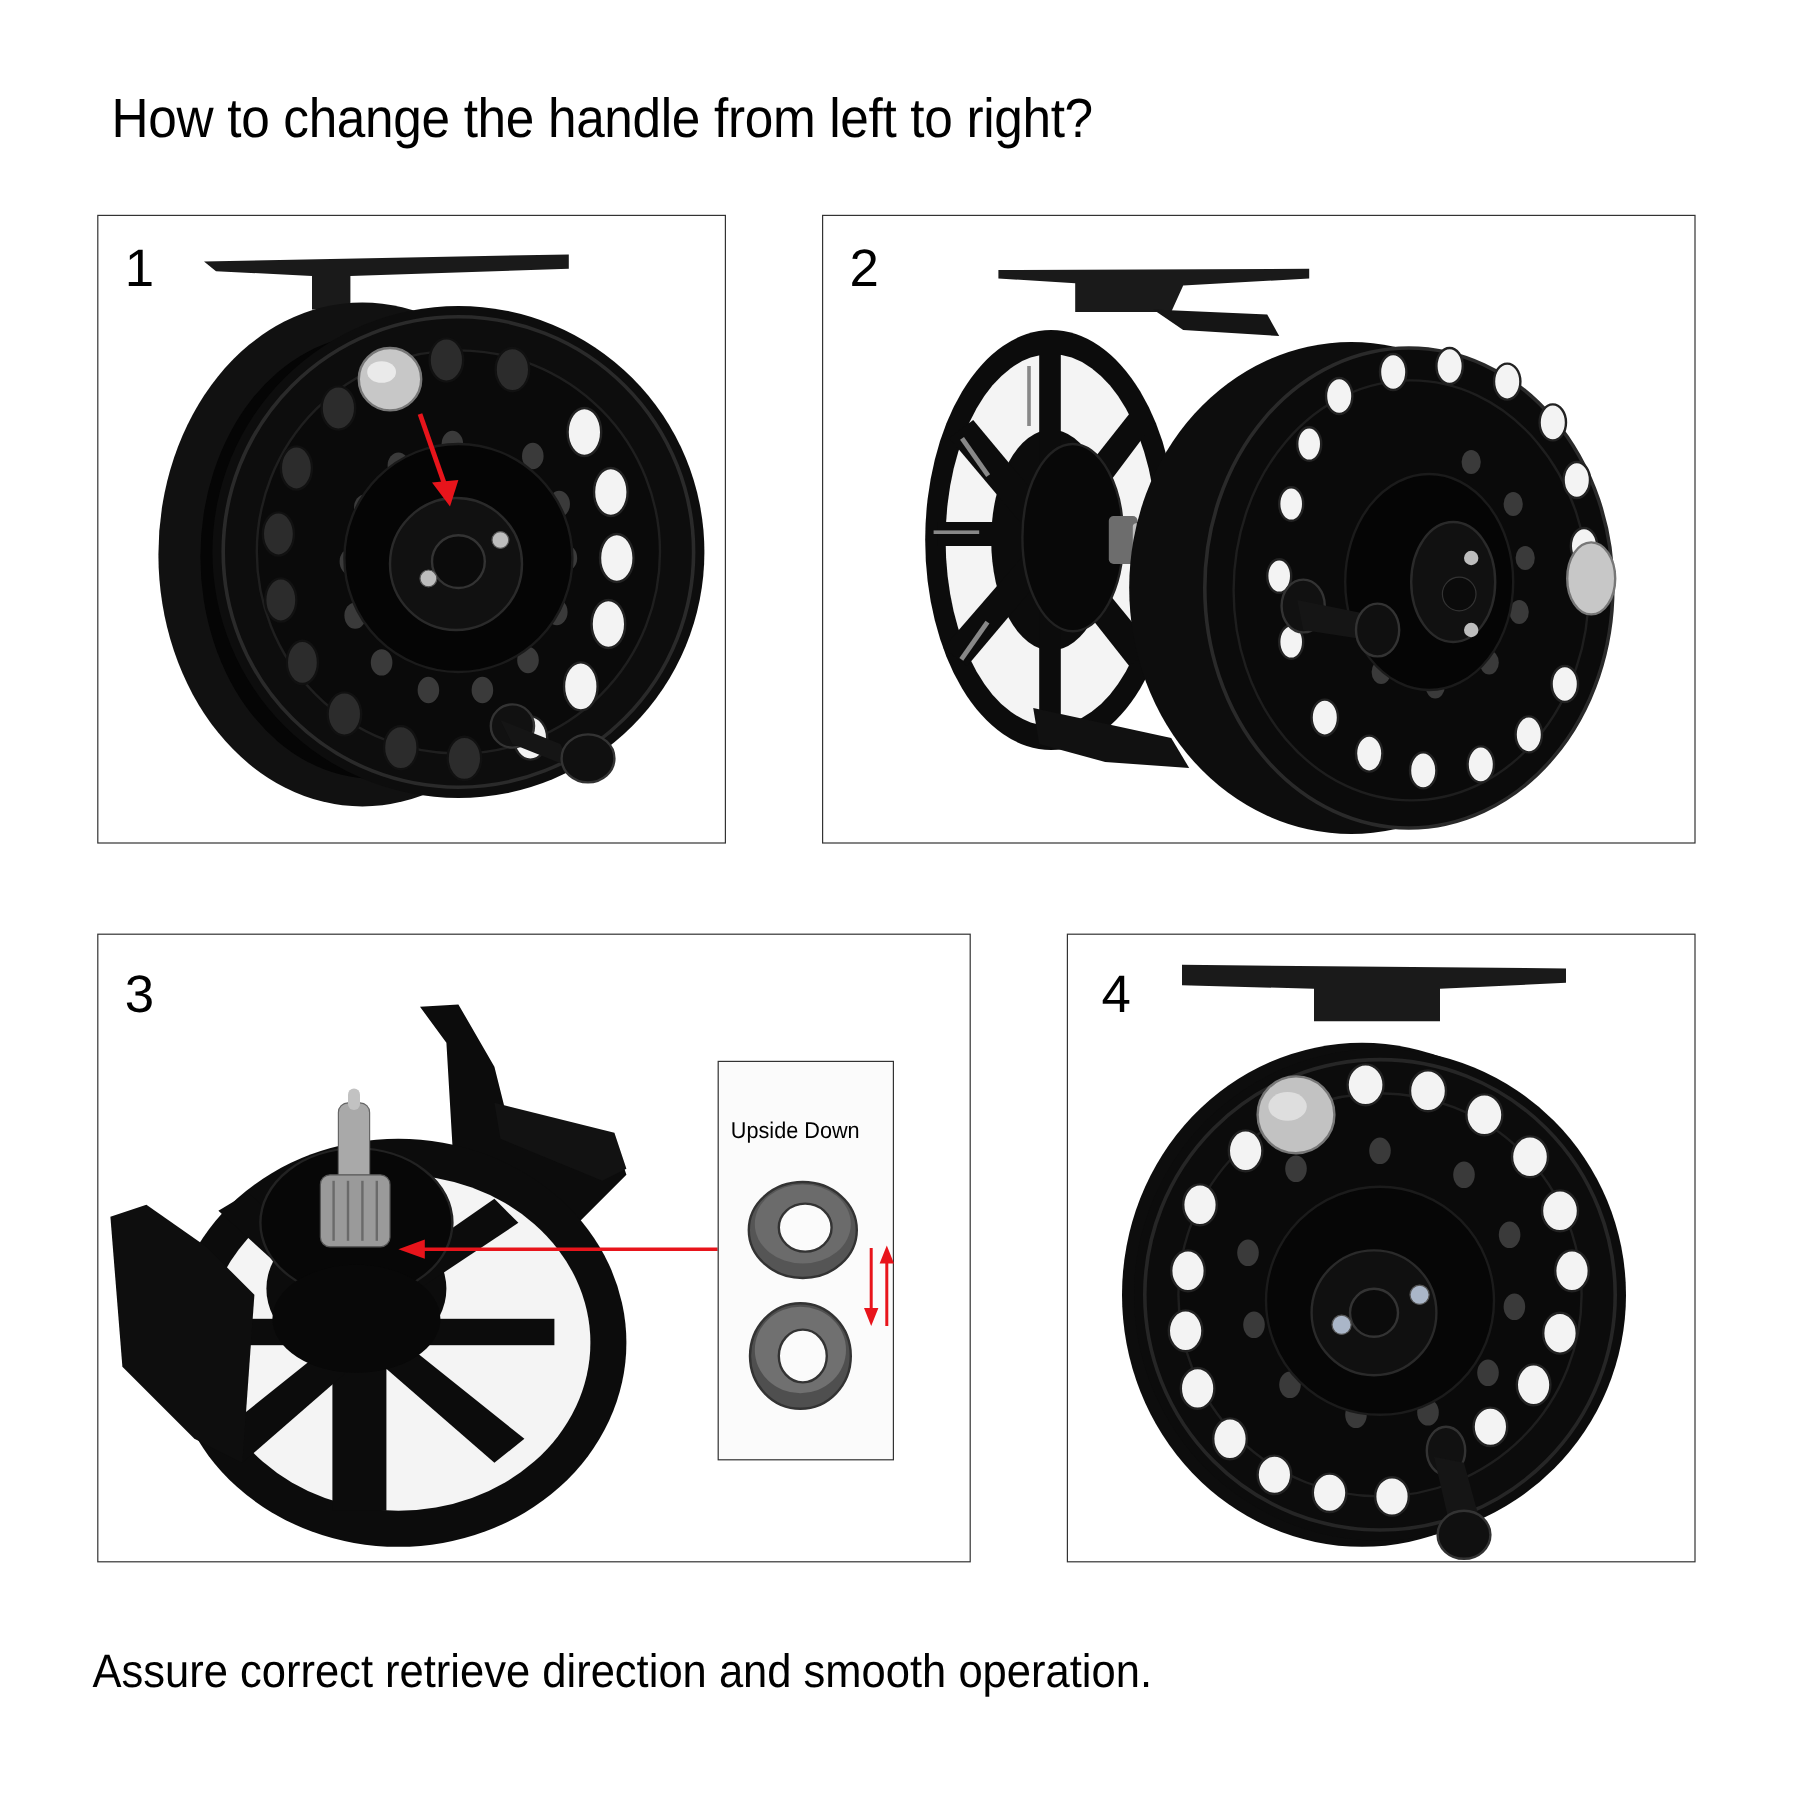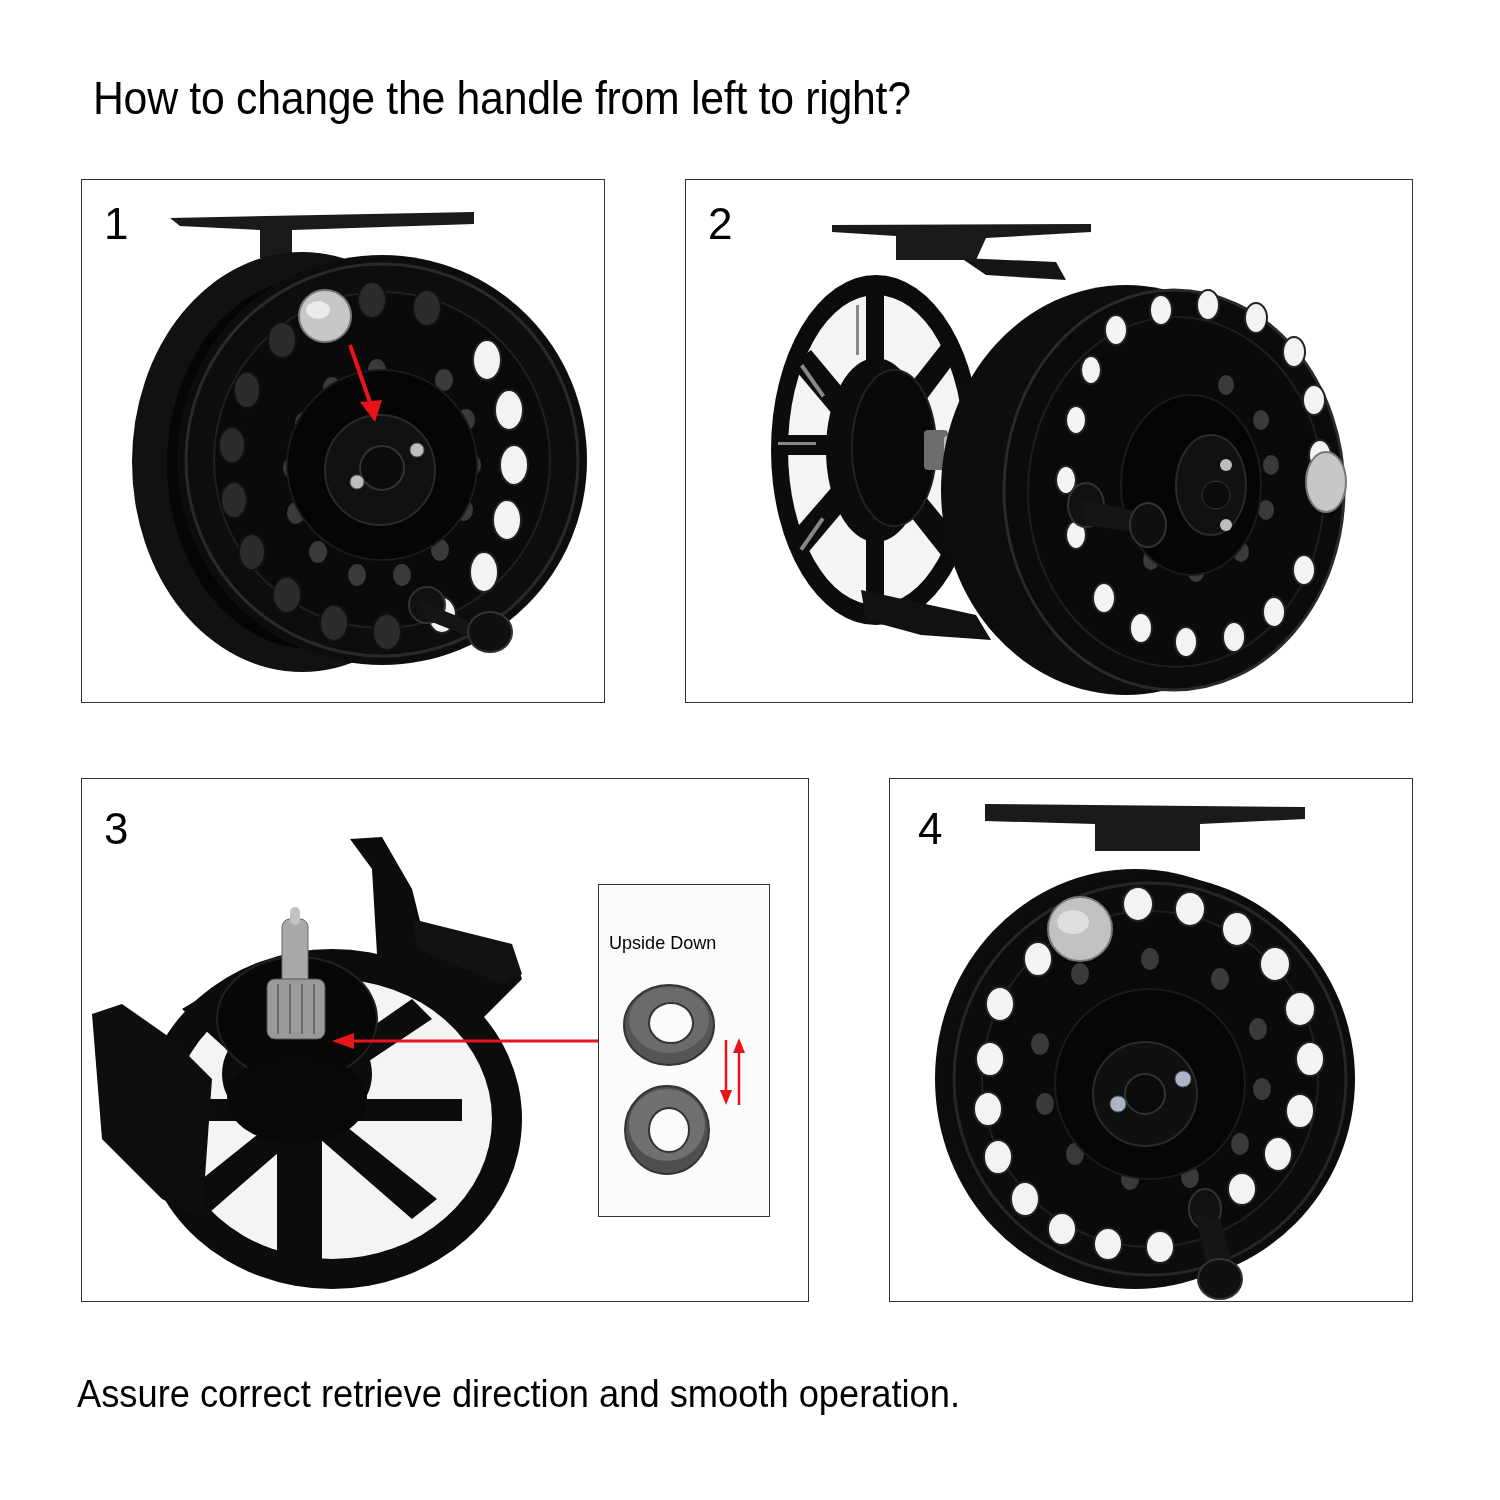--- a/index.html
+++ b/index.html
@@ -18,21 +18,21 @@
     white-space: nowrap;
   }
   .panel {
     position: absolute; border: 1.5px solid #333; background: #fff; overflow: hidden;
   }
   .panel svg { position: absolute; left: 0; top: 0; }
   .step-num {
     position: absolute; font-size: 44px; line-height: 48px; font-weight: 400; z-index: 3;
   }
   .inset {
-    position: absolute; left: 598px; top: 884px; width: 172px; height: 333px;
+    position: absolute; left: 598px; top: 884px; width: 147px; height: 333px;
     border: 1.5px solid #333; background: #fbfbfb; z-index: 4;
   }
   .inset-label {
     position: absolute; left: 10px; top: 46px; font-size: 19px; line-height: 24px;
     transform: scaleX(0.95); transform-origin: left center; white-space: nowrap;
   }
   .inset svg { position: absolute; left: 0; top: 0; }
 </style>
 </head>
 <body>

